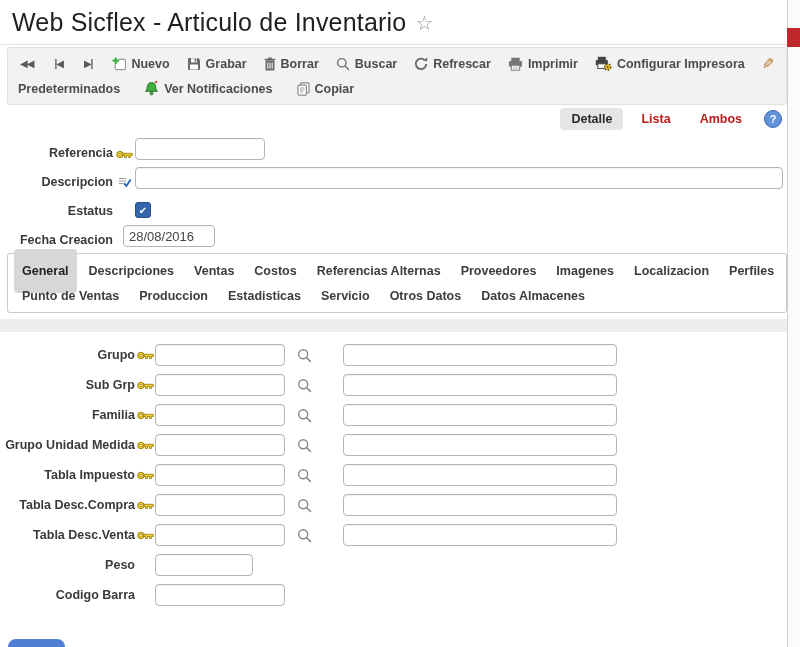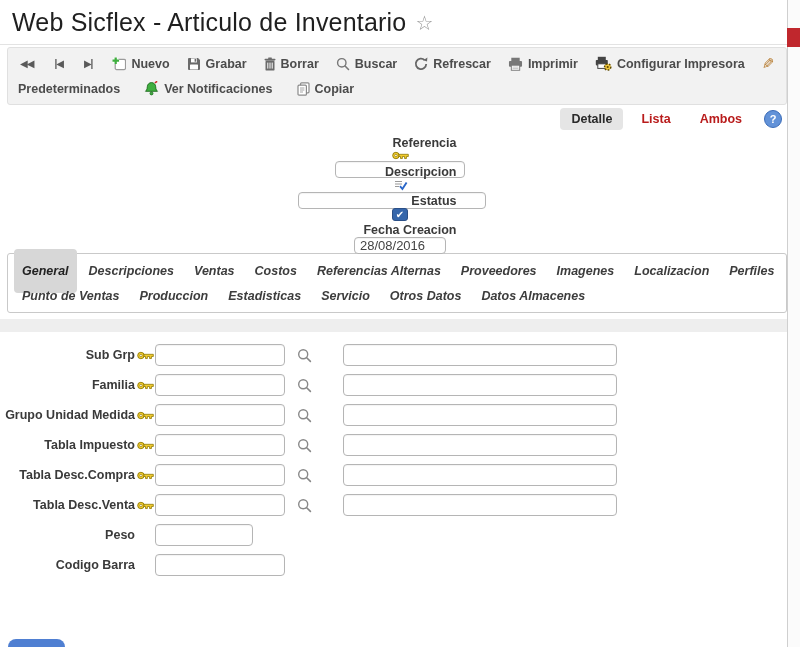--- a/index.html
+++ b/index.html
@@ -20,35 +20,35 @@
   .pencil-glyph{font-size:15px;color:#b5782a;transform:scaleX(-1);display:inline-block;}
 
   
   .viewtabs{display:flex;justify-content:flex-end;align-items:center;height:27px;padding-right:18px;gap:7px;}
   .vtab{font-weight:bold;font-size:12.5px;color:#b91c1c;padding:4px 11px;border-radius:4px;background:none;border:none;cursor:pointer;font-family:inherit;}
   .vtab.active{background:#e5e5e5;color:#2a2a2a;}
   .help{width:16px;height:16px;border-radius:50%;background:#6292d8;color:#fff;font-size:11px;font-weight:bold;display:flex;align-items:center;justify-content:center;border:1px solid #3b6cb8;margin-left:4px;cursor:pointer;}
 
   
   .headerform{margin-top:4px;}
-  .hrow{display:flex;align-items:center;margin-bottom:5px;height:24px;flex-direction:column;}
+  .hrow{display:flex;align-items:flex-end;margin-bottom:5px;height:24px;}
   .hlabel{width:113px;text-align:right;font-weight:bold;font-size:12.5px;color:#3a3a3a;flex:none;}
   .hslot{width:22px;flex:none;display:flex;justify-content:center;align-items:center;}
   .hslot.narrowslot{width:10px;}
   input.field{height:20px;border:1px solid #b5b5b5;border-radius:4px;background:#fff;box-shadow:inset 0 1px 1px rgba(0,0,0,0.05);font-family:inherit;font-size:13px;color:#444;padding:0 5px;}
   .ref-input{width:118px;}
   .desc-input{flex:1;margin-right:17px;border:2px solid #6fa8e0;box-shadow:0 0 3px rgba(82,147,213,0.55);}
   .date-input{width:80px;color:#4a4a4a;}
   .checkbox{width:14px;height:14px;border-radius:3px;border:1px solid #9a9a9a;background:#fff;display:flex;align-items:center;justify-content:center;cursor:pointer;}
   .checkbox.checked{background:#3566ab;border-color:#2a4f87;color:#fff;font-size:10px;font-weight:bold;}
 
   
   .sectiontabs{margin:6px 13px 0 7px;border:1px solid #c9c9c9;border-radius:3px;background:#fff;padding:4px 6px;}
   .strow{display:flex;align-items:center;height:25px;gap:4px;}
-  .stab{font-weight:bold;font-size:12.5px;color:#3d3d3d;padding:15px 8px;border-radius:4px;background:none;border:none;white-space:nowrap;cursor:pointer;font-family:inherit;font-style:italic;}
+  .stab{font-weight:bold;font-size:12.5px;color:#3d3d3d;padding:15px 8px;border-radius:4px;background:none;border:none;white-space:nowrap;cursor:pointer;font-family:inherit;}
   .stab.active{background:#d7d7d7;color:#222;}
   .grayband{height:13px;background:#eeeeee;margin:6px 13px 0 0;}
 
   
   .detailform{padding-top:8px;}
   .drow{display:flex;align-items:center;height:30px;}
   .dlabel{width:135px;text-align:right;font-weight:bold;font-size:12.5px;color:#3a3a3a;flex:none;padding-right:0;}
   .keyslot{width:20px;flex:none;display:flex;justify-content:center;align-items:center;}
   .in1{width:118px;}
   .searchslot{margin-left:12px;width:16px;display:flex;align-items:center;cursor:pointer;}
@@ -279,20 +279,38 @@
         <button class="stab">Otros Datos</button>
 
         <button class="stab">Datos Almacenes</button>
       </div>
   </div>
 
   <div class="grayband"></div>
 
   <div class="detailform">
 
+      <div class="drow with-key">
+        <span class="dlabel">Grupo</span>
+        <span class="keyslot">
+          <svg width="17" height="11" viewBox="0 0 20 12">
+            <circle cx="4.6" cy="6" r="3.8" fill="#f2cb2e" stroke="#8a7500" stroke-width="1"></circle>
+            <circle cx="4.6" cy="6" r="1.4" fill="#fff" stroke="#8a7500" stroke-width="0.8"></circle>
+            <path d="M8.2 4.6 h11 v2.6 h-2.2 v2.4 h-2.2 v-2.4 h-2.6 v2.4 h-2.2 v-2.4 h-1.8 z" fill="#f2cb2e" stroke="#8a7500" stroke-width="0.9"></path>
+          </svg>
+        </span>
+        <input class="field in1" type="text" value="" style="">
+        <span class="searchslot">
+          <svg width="15" height="15" viewBox="0 0 15 15">
+            <circle cx="6.2" cy="6.2" r="4.5" fill="none" stroke="#888" stroke-width="1.4"></circle>
+            <line x1="9.7" y1="9.7" x2="13.4" y2="13.4" stroke="#888" stroke-width="1.6" stroke-linecap="round"></line>
+          </svg>
+        </span>
+        <input class="field in2" type="text" value="" style="">
+      </div>
 
       <div class="drow with-key">
         <span class="dlabel">Sub Grp</span>
         <span class="keyslot">
           <svg width="17" height="11" viewBox="0 0 20 12">
             <circle cx="4.6" cy="6" r="3.8" fill="#f2cb2e" stroke="#8a7500" stroke-width="1"></circle>
             <circle cx="4.6" cy="6" r="1.4" fill="#fff" stroke="#8a7500" stroke-width="0.8"></circle>
             <path d="M8.2 4.6 h11 v2.6 h-2.2 v2.4 h-2.2 v-2.4 h-2.6 v2.4 h-2.2 v-2.4 h-1.8 z" fill="#f2cb2e" stroke="#8a7500" stroke-width="0.9"></path>
           </svg>
         </span>

